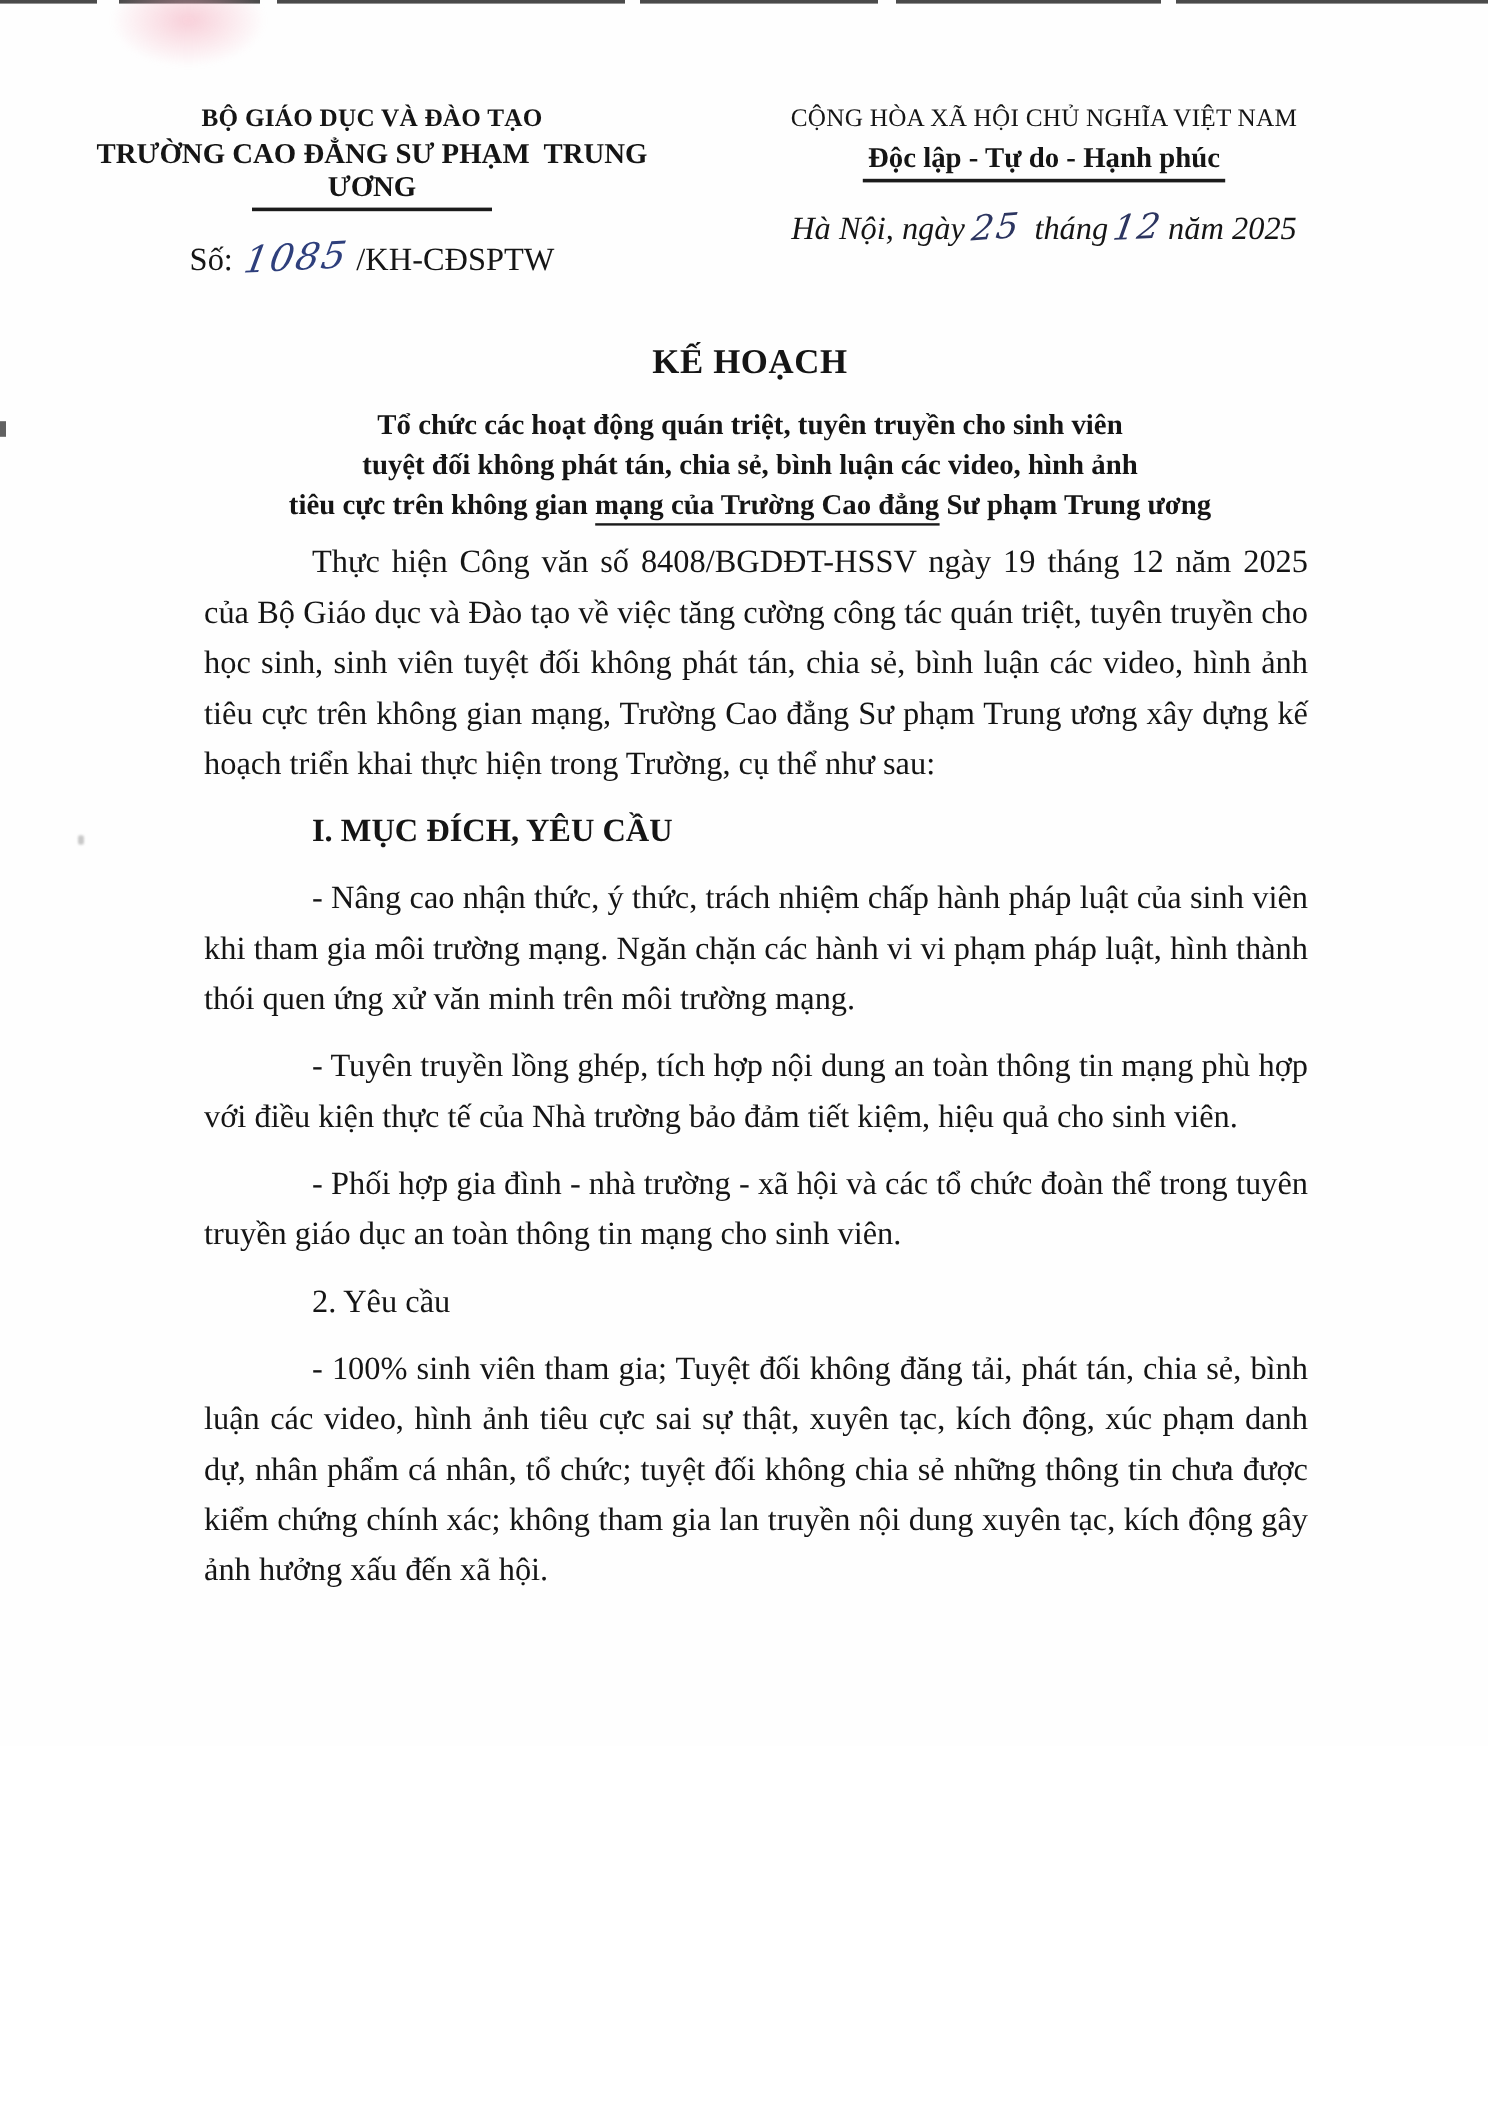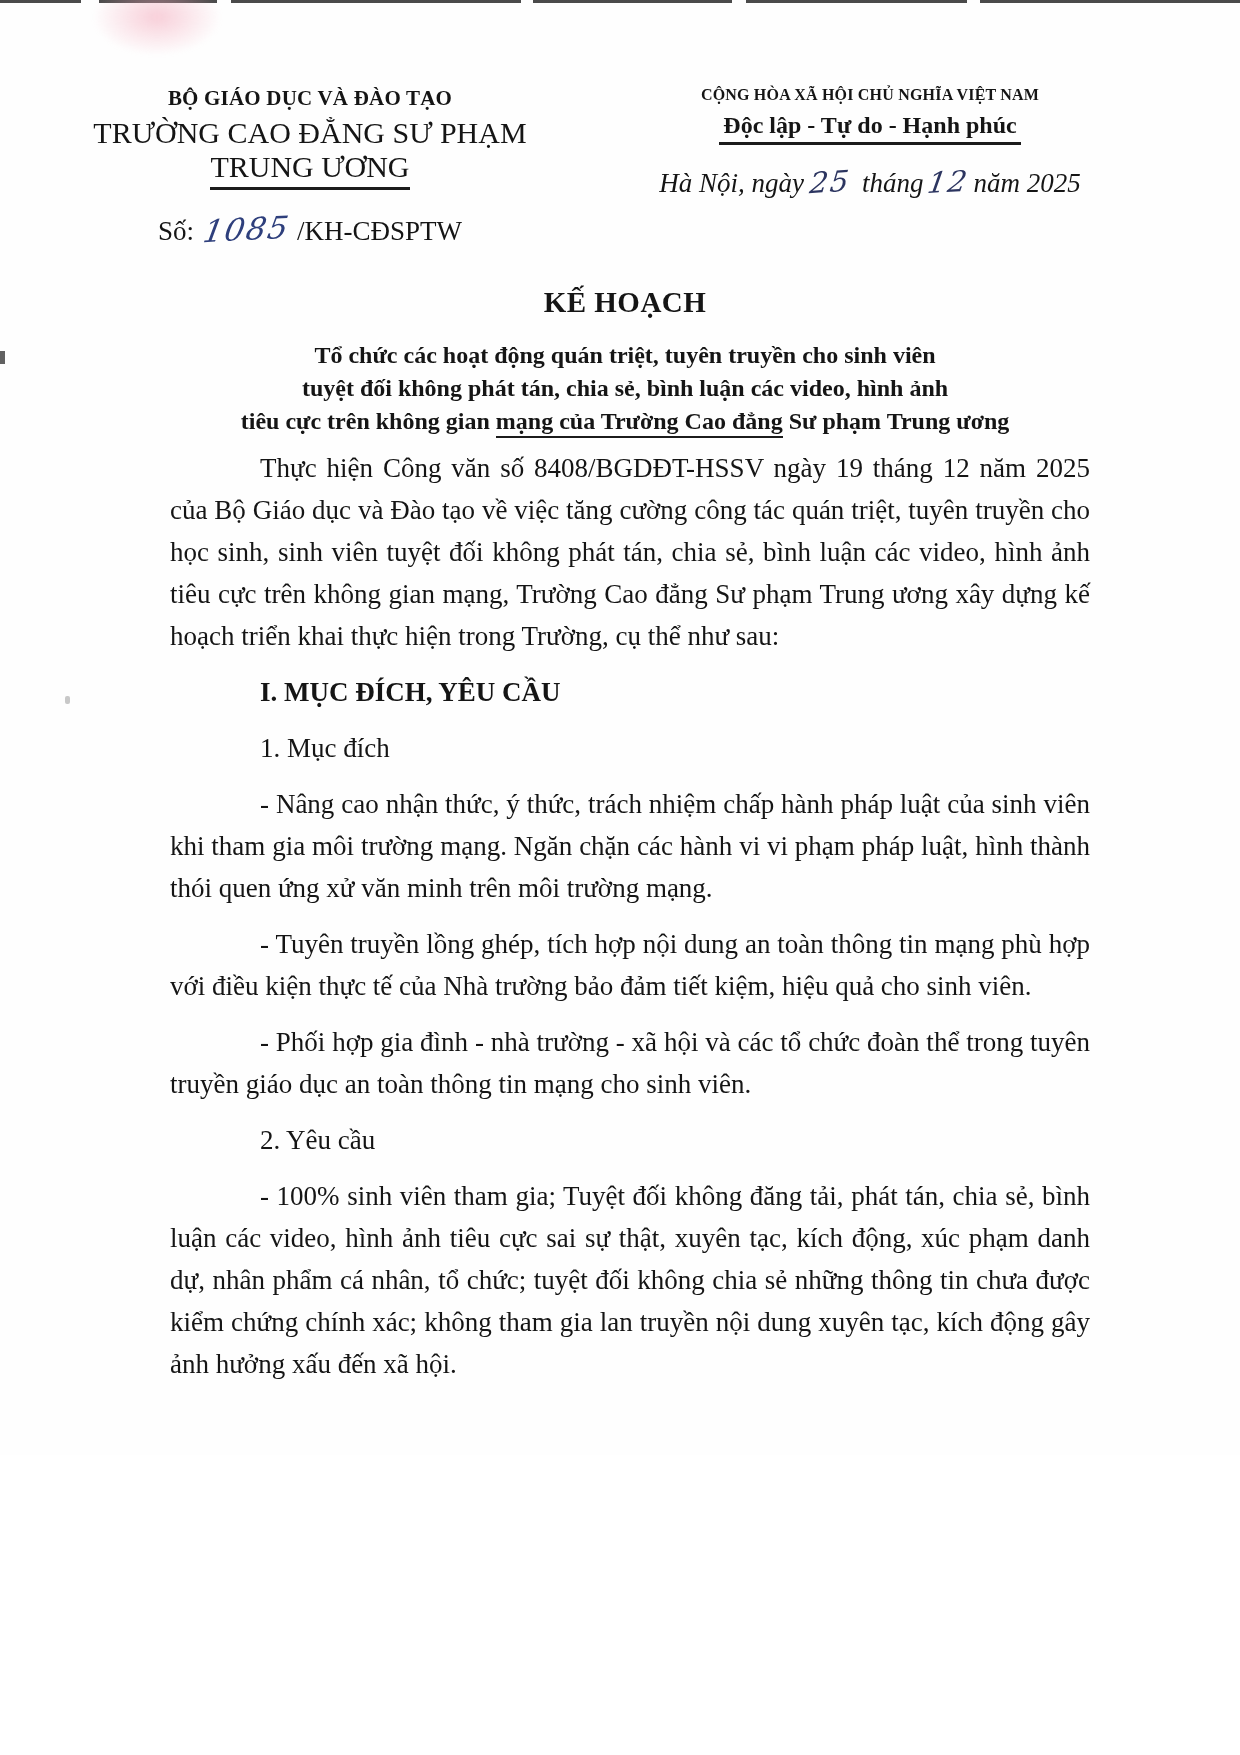--- a/index.html
+++ b/index.html
@@ -30,24 +30,24 @@
   .g2 { left:430px; top:1572px; width:355px; height:60px; opacity:.38; }
   .g3 { left:470px; top:1632px; width:400px; height:22px; opacity:.55; }
   .g4 { left:1040px;top:1568px; width:140px; height:92px; opacity:.42; }
   .g5 { left:60px;  top:1578px; width:90px;  height:50px; opacity:.30; }
 
   
   .header { position:absolute; top:86px; left:60px; right:60px; display:flex; }
   .h-left { width:500px; text-align:center; }
   .h-right { flex:1; text-align:center; }
   .h-left-1 { font-weight:bold; font-size:21px; letter-spacing:.2px; white-space:pre-wrap; }
-  .h-left-2 { font-weight:normal; font-size:30px; margin-top:5px; white-space:pre-wrap; }
+  .h-left-2 { font-weight:bold; font-size:24px; margin-top:5px; white-space:pre-wrap; }
   .h-underline-left { width:200px; margin:3px auto 0; border-bottom:3px solid #1b1b1b; }
   .so-line { margin-top:24px; font-size:27px; }
-  .h-right-1 { font-weight:bold; font-size:16px; letter-spacing:.2px; white-space:pre-wrap; }
+  .h-right-1 { font-weight:normal; font-size:21px; letter-spacing:.2px; white-space:pre-wrap; }
   .h-right-2 { display:inline-block; font-weight:bold; font-size:24px; margin-top:8px;
                padding:0 4px 3px; border-bottom:3px solid #1b1b1b; }
   .date-line { margin-top:23px; font-size:27px; font-style:italic; }
 
   
   .handwritten {
     display:inline-block; font-family:"DejaVu Serif",serif; font-style:italic;
     color:#2e3f7c; letter-spacing:1.5px; line-height:1;
   }
   .hw-number { font-size:31px; transform:skewX(-13deg) rotate(-3deg); margin:0 8px 0 10px; }
@@ -99,21 +99,20 @@
   <div class="title-block">
     <div class="doc-title">KẾ HOẠCH</div>
     <div class="doc-subtitle">Tổ chức các hoạt động quán triệt, tuyên truyền cho sinh viên</div>
     <div class="doc-subtitle">tuyệt đối không phát tán, chia sẻ, bình luận các video, hình ảnh</div>
     <div class="doc-subtitle"><span>tiêu cực trên không gian </span><span class="u">mạng của Trường Cao đẳng</span><span> Sư phạm Trung ương</span></div>
   </div>
 
   <div class="body-text">
     <p>Thực hiện Công văn số 8408/BGDĐT-HSSV ngày 19 tháng 12 năm 2025 của Bộ Giáo dục và Đào tạo về việc tăng cường công tác quán triệt, tuyên truyền cho học sinh, sinh viên tuyệt đối không phát tán, chia sẻ, bình luận các video, hình ảnh tiêu cực trên không gian mạng, Trường Cao đẳng Sư phạm Trung ương xây dựng kế hoạch triển khai thực hiện trong Trường, cụ thể như sau:</p>
     <p class="bold">I. MỤC ĐÍCH, YÊU CẦU</p>
-    <p>1. Mục đích</p>
     <p>- Nâng cao nhận thức, ý thức, trách nhiệm chấp hành pháp luật của sinh viên khi tham gia môi trường mạng. Ngăn chặn các hành vi vi phạm pháp luật, hình thành thói quen ứng xử văn minh trên môi trường mạng.</p>
     <p>- Tuyên truyền lồng ghép, tích hợp nội dung an toàn thông tin mạng phù hợp với điều kiện thực tế của Nhà trường bảo đảm tiết kiệm, hiệu quả cho sinh viên.</p>
     <p>- Phối hợp gia đình - nhà trường - xã hội và các tổ chức đoàn thể trong tuyên truyền giáo dục an toàn thông tin mạng cho sinh viên.</p>
     <p>2. Yêu cầu</p>
     <p>- 100% sinh viên tham gia; Tuyệt đối không đăng tải, phát tán, chia sẻ, bình luận các video, hình ảnh tiêu cực sai sự thật, xuyên tạc, kích động, xúc phạm danh dự, nhân phẩm cá nhân, tổ chức; tuyệt đối không chia sẻ những thông tin chưa được kiểm chứng chính xác; không tham gia lan truyền nội dung xuyên tạc, kích động gây ảnh hưởng xấu đến xã hội.</p>
   </div>
 
   <div class="ghost g1"></div>
   <div class="ghost g2"></div>
   <div class="ghost g3"></div>

